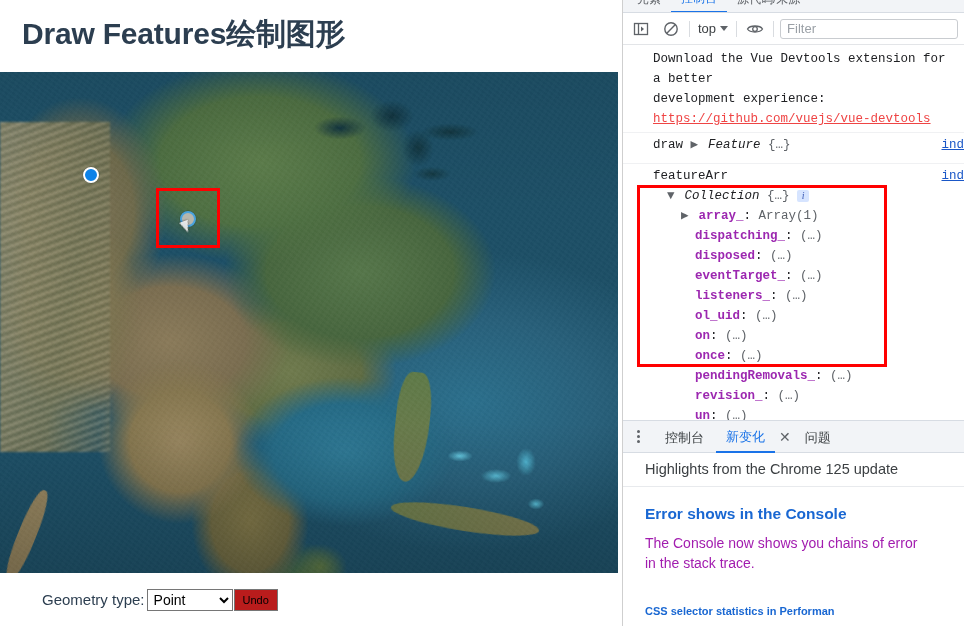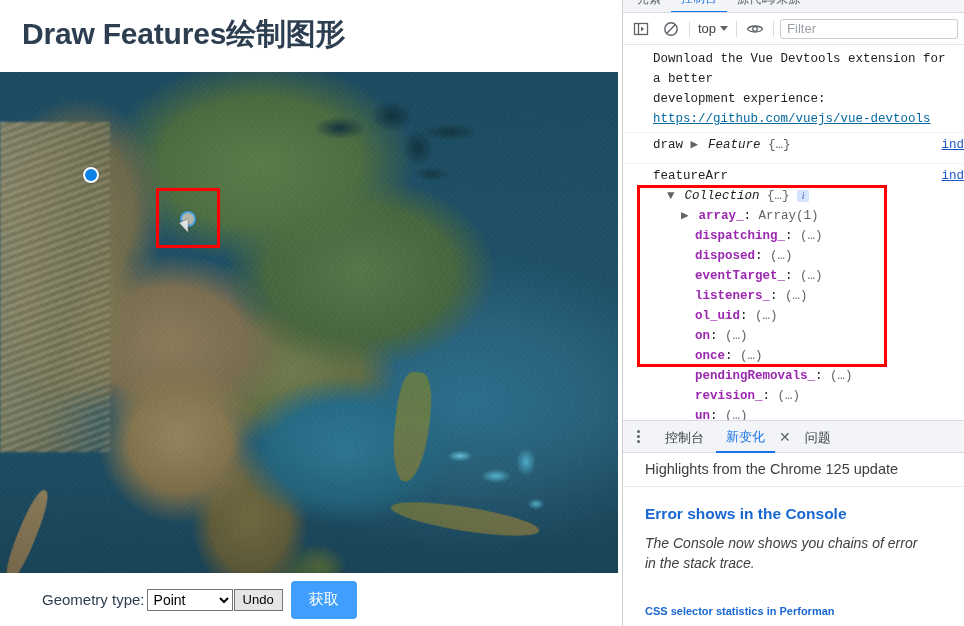--- a/index.html
+++ b/index.html
@@ -185,26 +185,26 @@
     font-size: 14px;
     height: 22px;
     width: 86px;
     padding: 1px 2px;
     border: 1px solid #767676;
     background: #fff;
     color: #000;
   }
   #undo-btn {
     font-family: "Liberation Sans", sans-serif;
-    font-size: 13px;
+    font-size: 11px;
     height: 22px;
     padding: 1px 8px;
     margin-left: 1px;
     border: 1px solid #767676;
-    background: #e5e5e5;
+    background: #b91c1c;
     color: #000;
     cursor: pointer;
   }
   #get-btn {
     font-family: "Liberation Sans", sans-serif;
     font-size: 15px;
     color: #fff;
     background: #409eff;
     border: none;
     border-radius: 4px;
@@ -293,21 +293,21 @@
     border-bottom: 1px solid #f0f1f3;
     line-height: 20px;
     white-space: nowrap;
   }
   .msg .srclink {
     position: absolute; right: 0px; top: 2px;
     color: #1a57c7; text-decoration: underline;
     font-size: 12.5px;
   }
   .vue-msg { border-bottom: 1px solid #f0f1f3; padding: 4px 4px 3px 30px; line-height: 20px; }
-  .vue-msg a { color: #0369a1; text-decoration: underline; }
+  .vue-msg a { color: #ef4444; text-decoration: underline; }
   .obj-row { white-space: nowrap; }
   .kw-prop { color: #9c27b0; font-weight: bold; }
   .kw-prop-plain { color: #202124; }
   .cls { color: #202124; font-style: italic; }
   .grey { color: #5f6368; }
   .ellip { color: #5f6368; }
   .arrow {
     display: inline-block; width: 10px;
     color: #5f6368;
   }
@@ -357,21 +357,21 @@
   .dr-close { font-size: 14px; color: #5f6368; cursor: pointer; padding: 0 2px; }
 
   #dt-drawer-body { background: #fff; height: 185px; overflow: hidden; }
   .wn-head {
     font-size: 14.5px; color: #3c4043;
     padding: 8px 6px 9px 22px;
     border-bottom: 1px solid #e8eaed;
   }
   .wn-section { padding: 18px 6px 0 22px; }
   .wn-title { color: #1967d2; font-size: 15.5px; font-weight: bold; margin-bottom: 10px; }
-  .wn-body { color: #404040; font-size: 14px; line-height: 20px; font-style: italic; }
+  .wn-body { color: #a21caf; font-size: 14px; line-height: 20px; }
   .wn-title2 { color: #1967d2; font-size: 11px; font-weight: bold; margin-top: 32px; white-space: nowrap; }
 </style>
 </head>
 <body>
 
 <div id="root">
 
   <div id="page">
 
     <div id="page-header">
@@ -403,21 +403,20 @@
 
       <div class="cursor-arrow" style="left:181px; top:149px;"></div>
     </div>
 
     <div id="controls">
       <span class="ctl-label">Geometry type:</span>
       <select id="geom-select">
         <option>Point</option>
       </select>
       <button id="undo-btn">Undo</button>
-      <button id="get-btn">获取</button>
     </div>
   </div>
 
   <div id="devtools">
 
     <div id="dt-paneltabs">
       <div class="dt-tab-strip">
         <div class="tab">元素</div>
         <div class="tab active">控制台</div>
         <div class="tab">源代码/来源</div>

